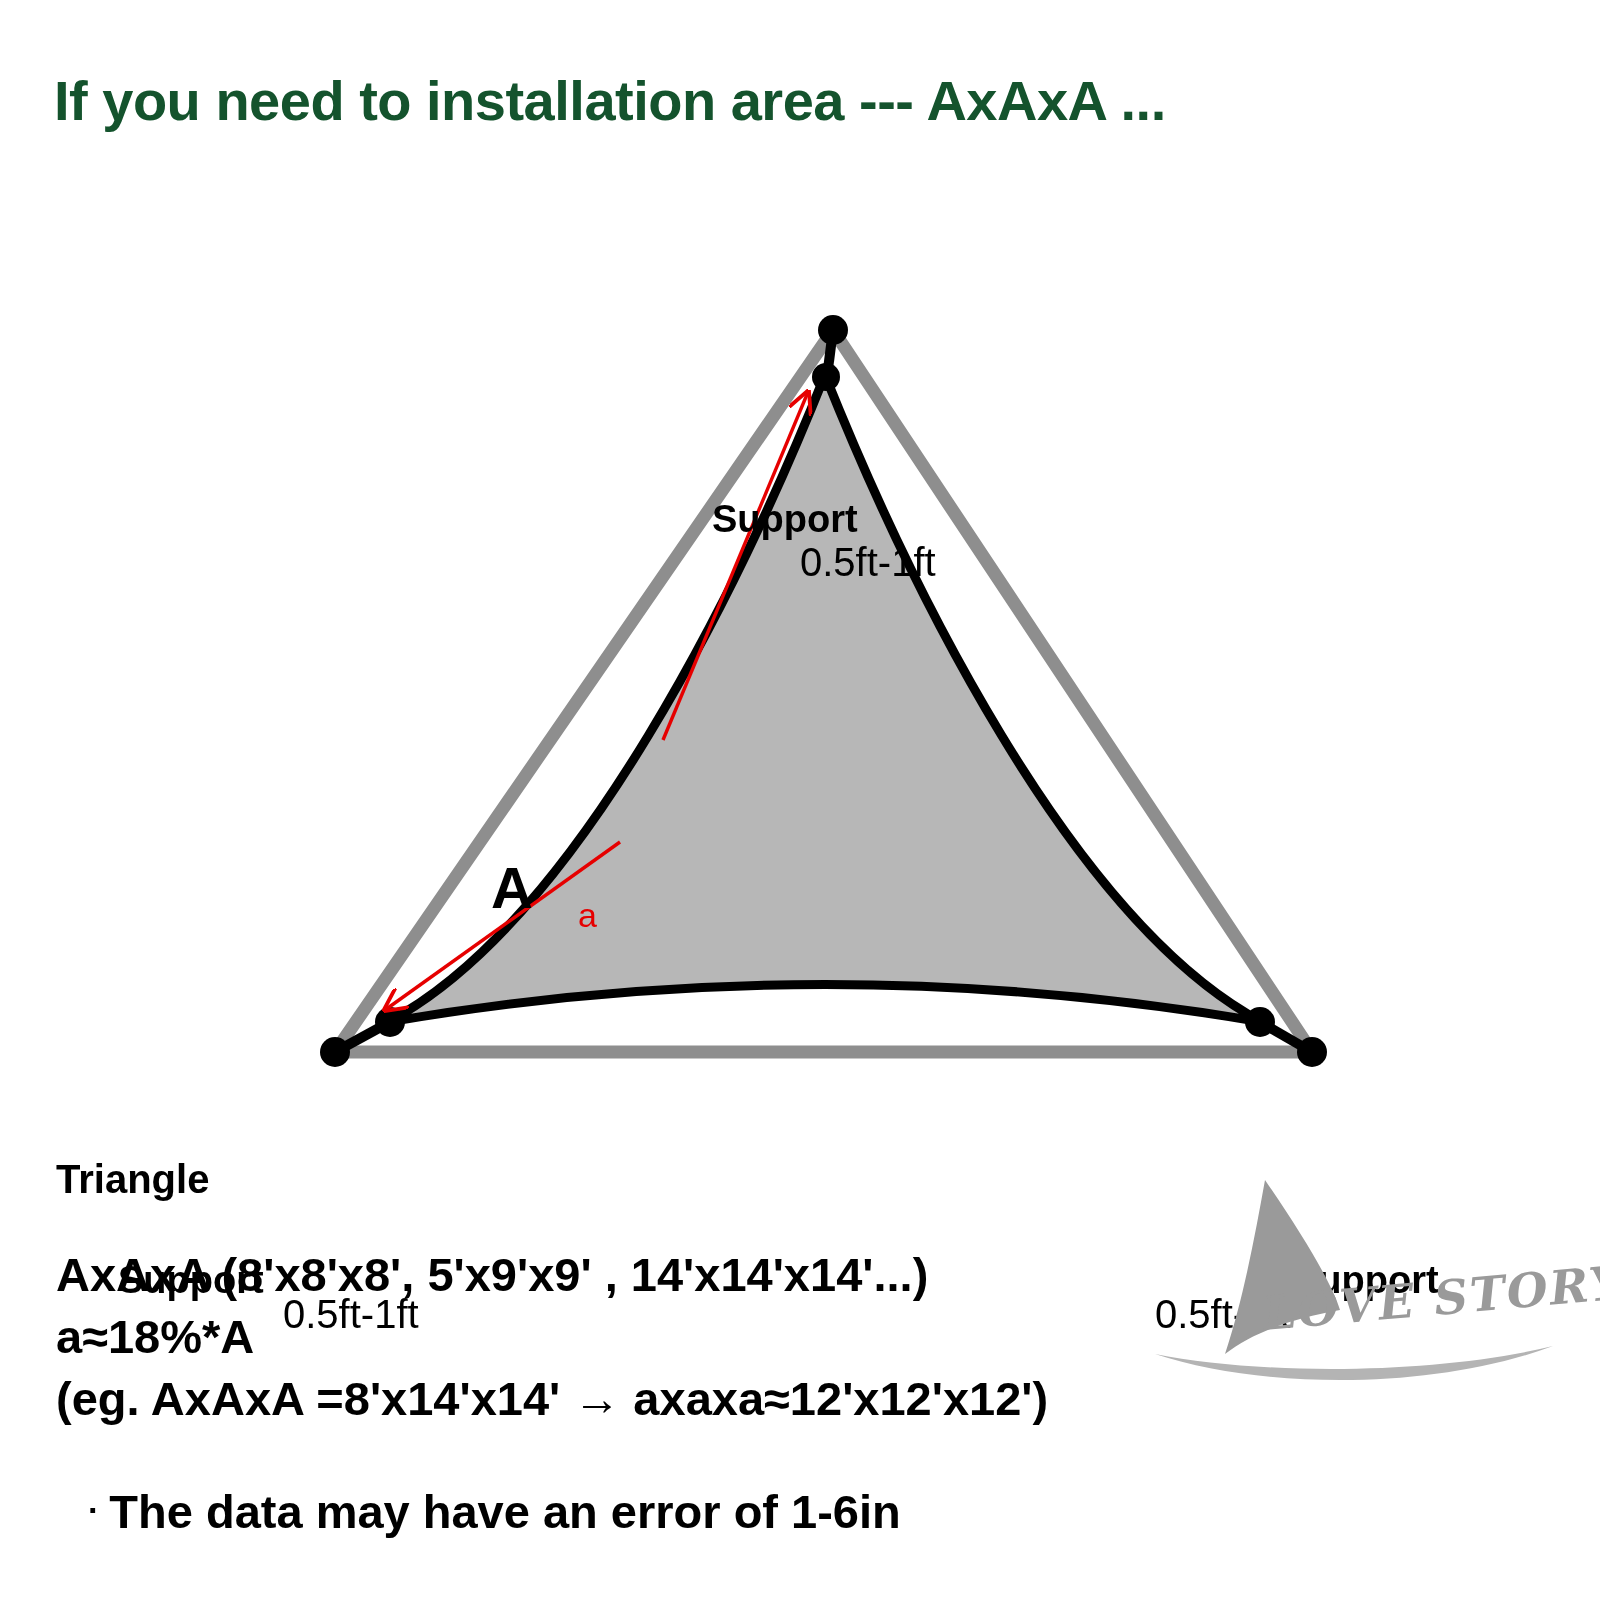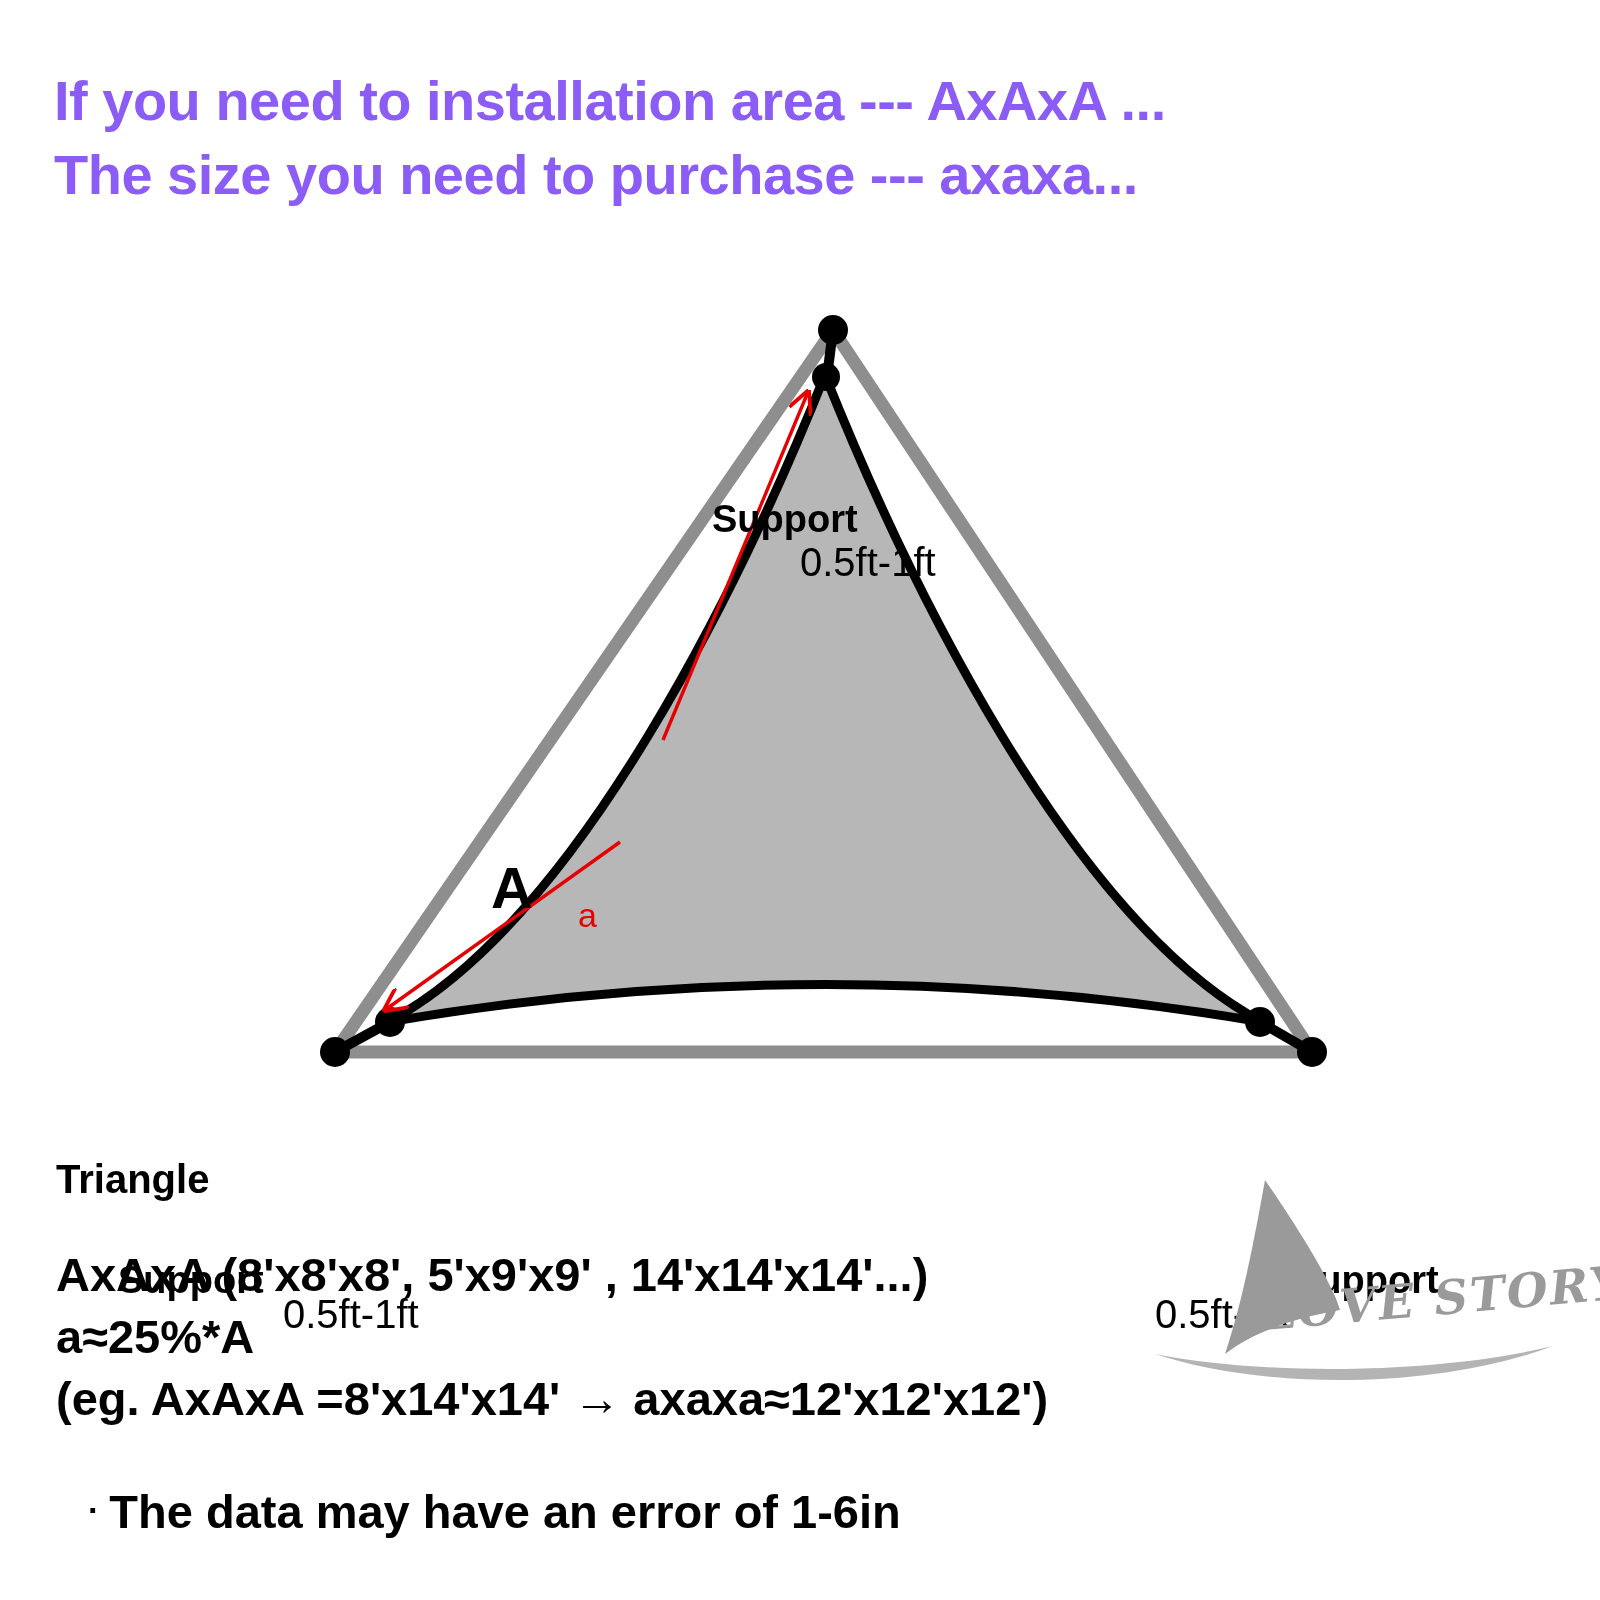--- a/index.html
+++ b/index.html
@@ -18,21 +18,21 @@
   }
 
   
   .headline {
     position: absolute;
     left: 54px;
     top: 64px;
     width: 1420px;
   }
   .headline-line {
-    color: #8b5cf6;
+    color: #14532d;
     font-family: "Liberation Sans", sans-serif;
     font-weight: bold;
     font-size: 56px;
     line-height: 74px;
     letter-spacing: -0.5px;
     white-space: nowrap;
   }
 
   
   .diagram {
@@ -135,21 +135,20 @@
     transform: rotate(-5deg);
     transform-origin: left center;
     white-space: nowrap;
   }
 </style>
 </head>
 <body>
 
 <div class="headline">
   <div class="headline-line">If you need to installation area --- AxAxA ...</div>
-  <div class="headline-line">The size you need to purchase --- axaxa...</div>
 </div>
 
 <div class="diagram">
 
   <svg width="1600" height="900" viewBox="0 0 1600 900">
 
     <polygon points="793,100 295,822 1272,822" fill="none" stroke="#8e8e8e" stroke-width="13" stroke-linejoin="miter" stroke-linecap="butt"></polygon>
 
     <path d="M 785,145
              C 705,345 540,690 348,792
@@ -191,21 +190,21 @@
   <div class="lbl lbl-support" id="support-right-label">Support</div>
   <div class="lbl lbl-dim" id="dim-right-label">0.5ft-1ft</div>
 
   <div class="lbl lbl-A" id="side-A-label">A</div>
   <div class="lbl lbl-a" id="side-a-label">a</div>
 </div>
 
 <div class="specs">
   <div class="specs-title">Triangle</div>
   <div class="specs-line">AxAxA (8'x8'x8', 5'x9'x9' , 14'x14'x14'...)</div>
-  <div class="specs-line">a≈25%*A</div>
+  <div class="specs-line">a≈18%*A</div>
   <div class="specs-line">(eg. AxAxA =8'x14'x14' →   axaxa≈12'x12'x12')</div>
 </div>
 
 <div class="note">
   <span class="bullet">·</span><span>The data may have an error of 1-6in</span>
 </div>
 
 <div class="logo">
   <svg width="400" height="220" viewBox="0 0 400 220">
 

